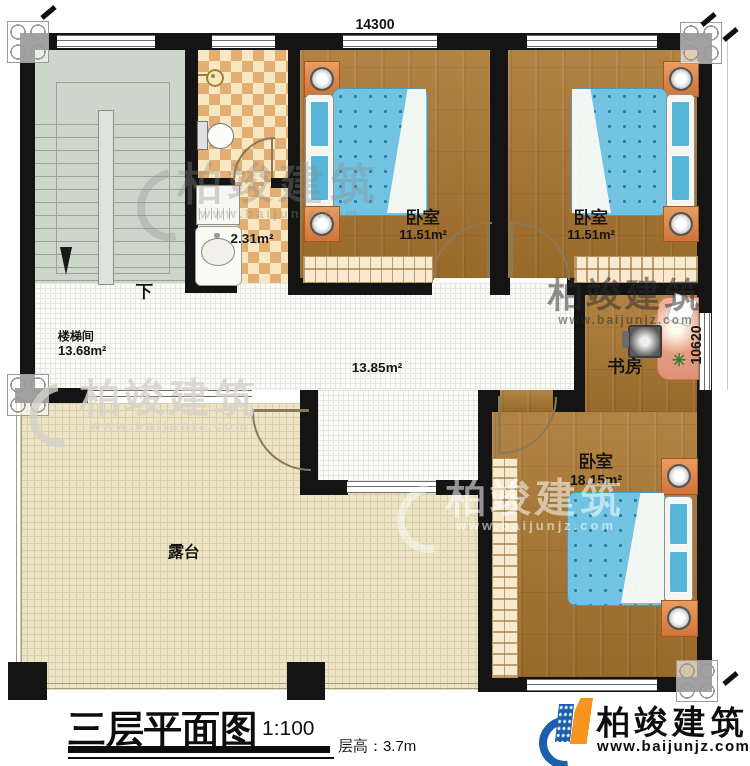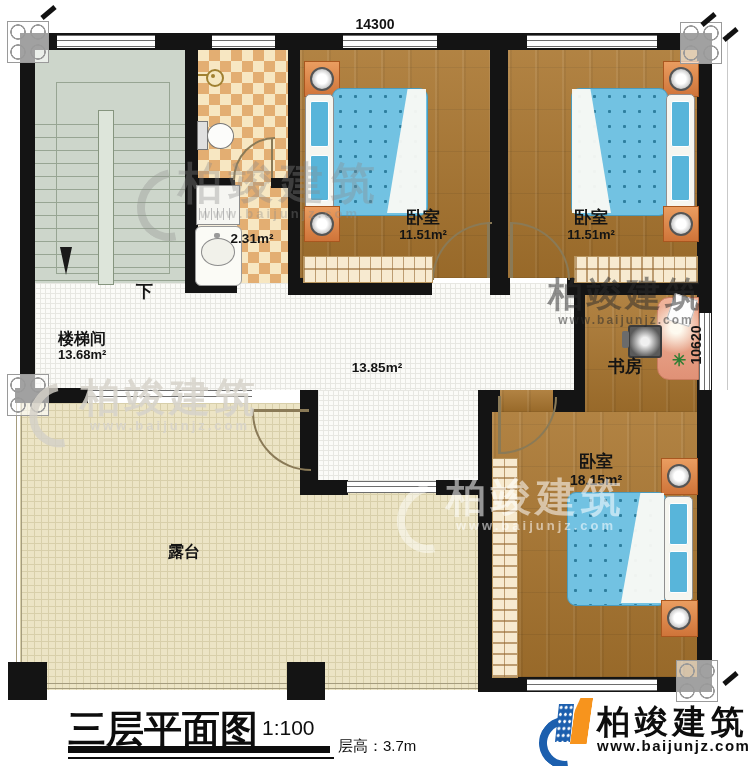--- a/index.html
+++ b/index.html
@@ -219,21 +219,21 @@
   <div class="lbl" style="left:385px;top:208px;width:76px;">
     <span class="rm">卧室</span>
     <span class="ar">11.51m²</span>
   </div>
   <div class="lbl" style="left:553px;top:208px;width:76px;">
     <span class="rm">卧室</span>
     <span class="ar">11.51m²</span>
   </div>
   <div class="lbl" style="left:136px;top:282px;font-size:17px;">下</div>
   <div class="lbl" style="left:58px;top:330px;text-align:left;">
-    <span class="rm" style="font-size:16px;">楼梯间</span>
+    <span class="rm" style="font-size:12px;">楼梯间</span>
     <span class="ar">13.68m²</span>
   </div>
   <div class="lbl" style="left:346px;top:360px;width:62px;">
     <span class="ar" style="font-size:13.5px;">13.85m²</span>
   </div>
   <div class="lbl" style="left:608px;top:357px;font-size:17px;">书房</div>
   <div class="lbl" style="left:555px;top:452px;width:82px;">
     <span class="rm">卧室</span>
     <span class="ar" style="font-size:14px;">18.15m²</span>
   </div>

